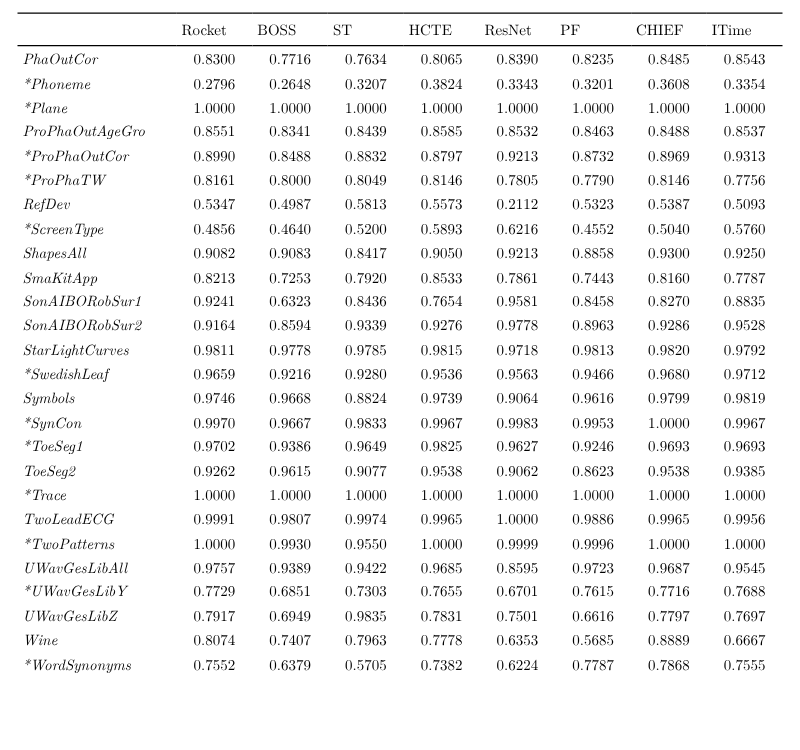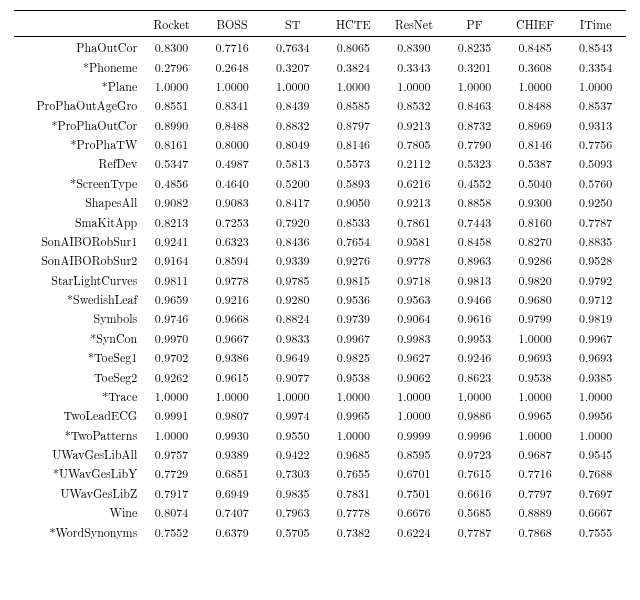--- a/index.html
+++ b/index.html
@@ -20,24 +20,25 @@
     width: 100%;
     table-layout: fixed;
   }
   th, td {
     padding: 1.2px 4px;
     white-space: nowrap;
     overflow: hidden;
     font-weight: normal;
   }
   thead th {
-    text-align: center;
+    text-align: left;
   }
   tbody td.rowhdr, thead th.rowhdr {
-    text-align: right;
+    text-align: left;
+    font-style: italic;
   }
   tbody td.num {
     text-align: center;
     font-variant-numeric: tabular-nums;
   }
   col.rowcol { width: 126px; }
   col.valcol { width: 60px; }
   .rule-top    { border-top: 1.2px solid #000; }
   .rule-mid    { border-top: 0.6px solid #000; }
   thead tr th { padding-top: 4px; padding-bottom: 4px; }
@@ -335,21 +336,21 @@
           <td class="num">0.6616</td>
           <td class="num">0.7797</td>
           <td class="num">0.7697</td>
         </tr>
         <tr>
           <td class="rowhdr">Wine</td>
           <td class="num">0.8074</td>
           <td class="num">0.7407</td>
           <td class="num">0.7963</td>
           <td class="num">0.7778</td>
-          <td class="num">0.6676</td>
+          <td class="num">0.6353</td>
           <td class="num">0.5685</td>
           <td class="num">0.8889</td>
           <td class="num">0.6667</td>
         </tr>
         <tr>
           <td class="rowhdr">*WordSynonyms</td>
           <td class="num">0.7552</td>
           <td class="num">0.6379</td>
           <td class="num">0.5705</td>
           <td class="num">0.7382</td>

